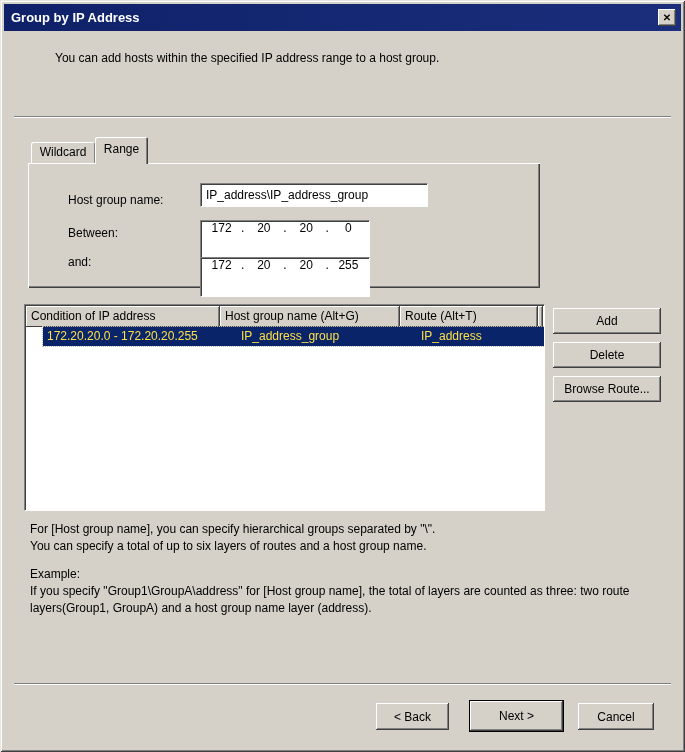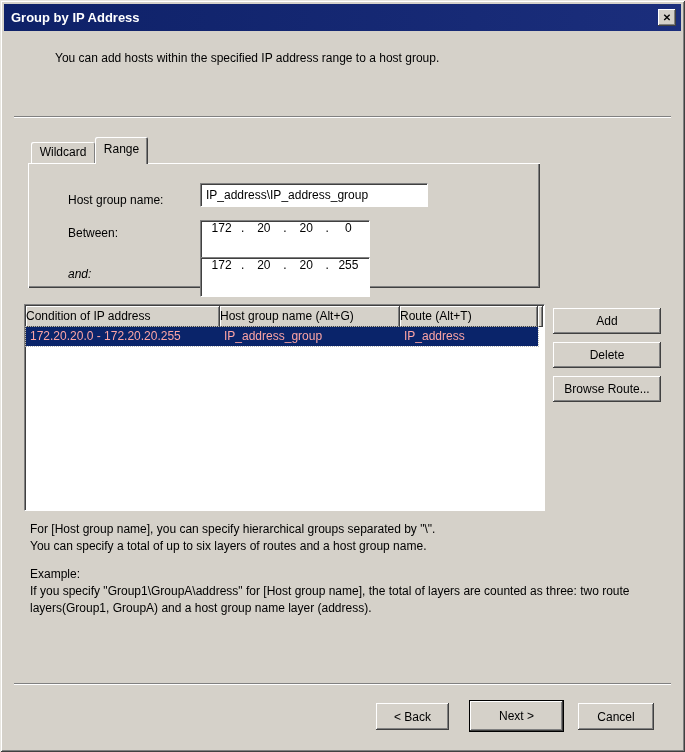--- a/index.html
+++ b/index.html
@@ -69,28 +69,28 @@
   .browse-btn{position:absolute;left:408px;top:19px;width:94px;height:26px;}
 
   
   .listview{
     position:absolute;left:24px;top:304px;width:521px;height:207px;background:#fff;
     border:1px solid;border-color:#808080 #ffffff #ffffff #808080;
     box-shadow: inset 1px 1px 0 #404040;overflow:hidden;
   }
   .lv-head{display:flex;height:21px;margin:1px 1px 0 1px;}
   .lv-th{
-    background:#d5d1c9;font-size:12px;line-height:20px;
+    background:#d5d1c9;font-size:12px;line-height:20px;padding-left:5px;
     box-shadow: inset -1px -1px 0 #404040, inset 1px 1px 0 #ffffff, inset -2px 0 0 #808080;
     white-space:nowrap;overflow:hidden;
   }
   .c0{width:194px;} .c1{width:180px;} .c2{width:138px;} .cfill{flex:1;}
   .lv-row{
-    display:flex;height:19px;margin-left:1px;width:512px;
-    background:#0a246a;color:#fca5a5;outline:1px dotted #b8b8b8;outline-offset:0px;
+    display:flex;height:19px;margin-left:18px;width:512px;
+    background:#0a246a;color:#fde047;outline:1px dotted #b8b8b8;outline-offset:0px;
   }
   .lv-td{font-size:12px;line-height:19px;padding-left:4px;white-space:nowrap;overflow:hidden;}
 
   .side-btn{position:absolute;left:553px;width:108px;height:26px;}
   .add-btn{top:308px;} .delete-btn{top:342px;} .browse-route-btn{top:376px;}
 
   .notes{position:absolute;left:30px;top:521px;width:632px;font-size:12px;line-height:17px;color:#000;}
   .notes-example{position:absolute;left:30px;top:566px;width:632px;font-size:12px;line-height:17px;color:#000;}
 
   .footer-btn{position:absolute;top:703px;height:27px;}
@@ -127,21 +127,21 @@
     <div class="ip-box sunken" style="top:57px;">
       <span>172</span>
       <span>.</span>
       <span>20</span>
       <span>.</span>
       <span>20</span>
       <span>.</span>
       <span>0</span>
     </div>
 
-    <div class="fld-label" style="left:40px;top:104px;font-style:italic;">and:</div>
+    <div class="fld-label" style="left:40px;top:92px;">and:</div>
     <div class="ip-box sunken" style="top:94px;">
       <span>172</span>
       <span>.</span>
       <span>20</span>
       <span>.</span>
       <span>20</span>
       <span>.</span>
       <span>255</span>
     </div>
   </div>

